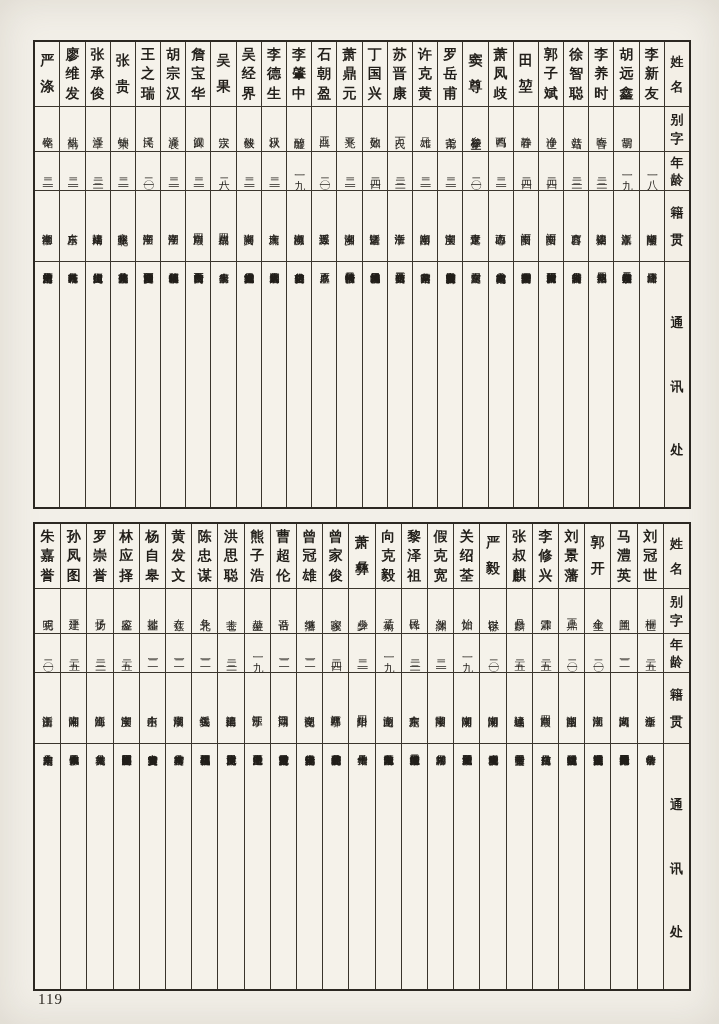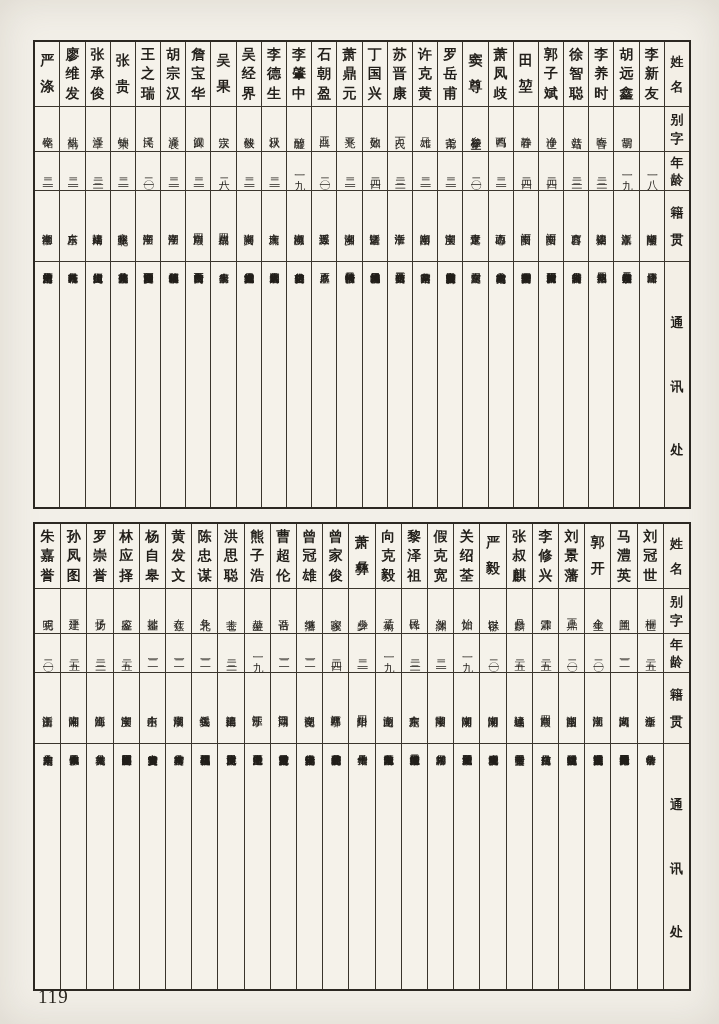--- a/index.html
+++ b/index.html
@@ -35,21 +35,21 @@
   .c-age .vtx{font-size:11px;letter-spacing:2px;}
   .c-native .vtx{font-size:10.5px;letter-spacing:0.5px;line-height:11px;}
   .c-addr .vtx{font-size:10px;letter-spacing:0;line-height:12px;max-height:236px;}
   .spread{
     display:flex;flex-direction:column;justify-content:space-evenly;align-items:center;
     height:100%;width:100%;
   }
   .spread span{font-size:14px;font-weight:600;line-height:1;}
   .hd .spread span{font-size:13px;font-weight:700;}
   .page-number{
-    position:absolute;left:38px;bottom:16px;font-size:19px;letter-spacing:1px;
+    position:absolute;left:38px;bottom:16px;font-size:15px;letter-spacing:1px;
     font-family:"Liberation Serif","DejaVu Serif",serif;color:#2a261f;
   }
 </style>
 </head>
 <body>
 
 <div class="page">
   <div class="sheet">
     <div class="tbl" id="table-top">
         <div class="col hd">

